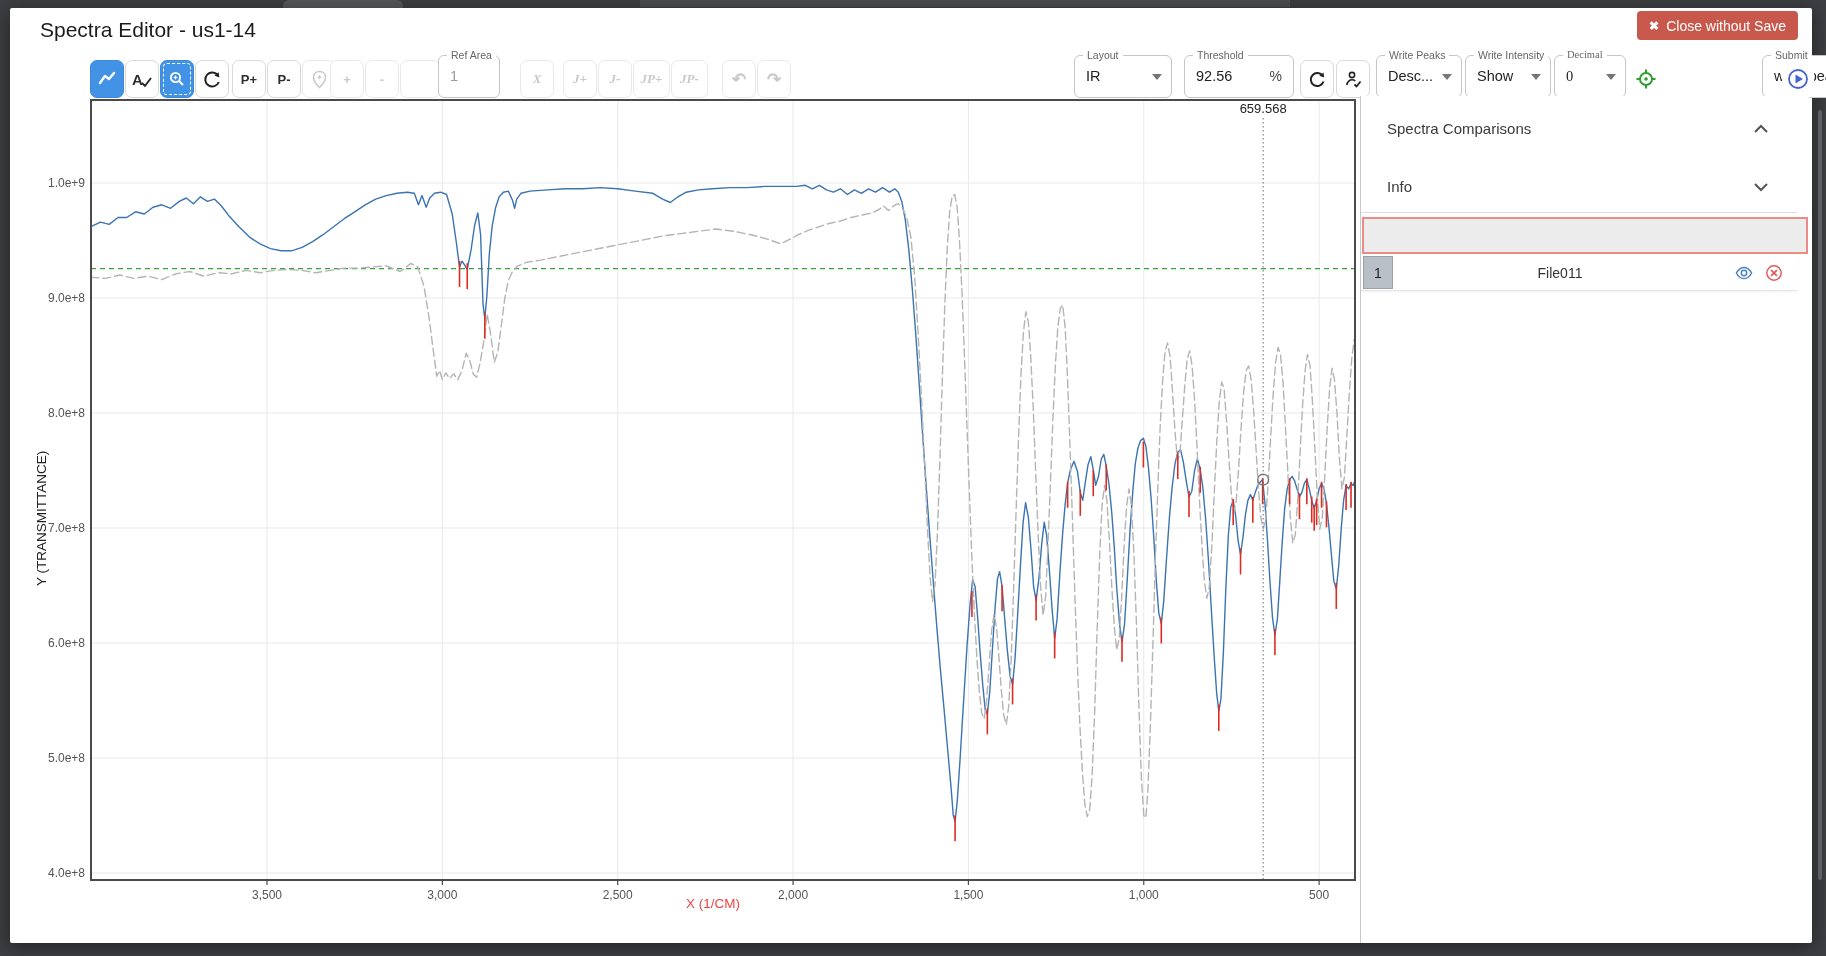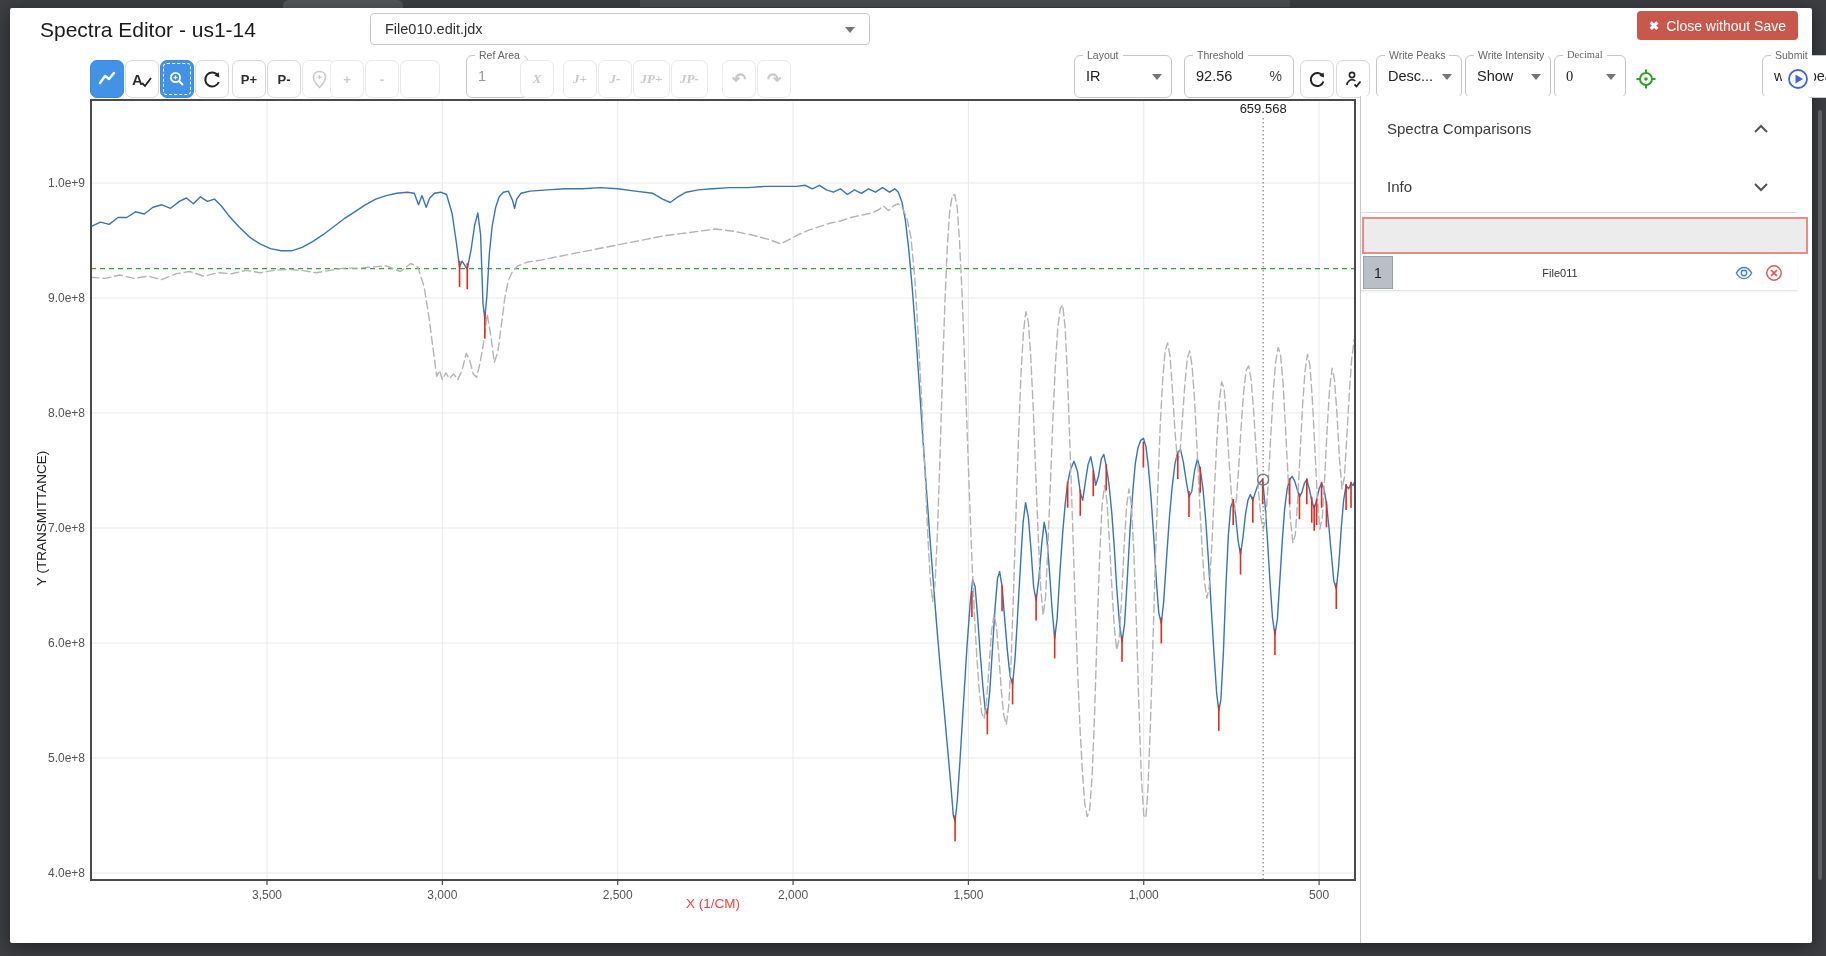--- a/index.html
+++ b/index.html
@@ -59,37 +59,33 @@
                 border:2px solid #ec8a85;background:#ececec;}
   .add-btn{position:absolute;left:27px;top:127px;width:394px;height:26px;box-sizing:border-box;
            border:2.5px solid #141414;border-radius:9px;background:#fff;font-size:13px;color:#444;
            display:flex;align-items:center;justify-content:center;}
   .cmp-row{position:absolute;left:0;top:160px;width:436px;height:34px;background:#fff;
            border-bottom:1px solid #e6e6e6;box-shadow:0 1px 2px rgba(0,0,0,.06);}
   .cmp-index{position:absolute;left:2px;top:0;width:30px;height:33px;background:#b9bfc7;
              border:1px solid #9aa1a9;box-sizing:border-box;display:flex;align-items:center;
              justify-content:center;font-size:14px;color:#222;}
   .cmp-name{position:absolute;left:32px;right:70px;top:0;height:34px;display:flex;
-            align-items:center;justify-content:center;font-size:11px;color:#333;}
+            align-items:center;justify-content:center;font-size:14px;color:#333;}
   .cmp-icon{position:absolute;top:8px;width:18px;height:18px;}
 </style>
 </head>
 <body>
 
 <div class="backdrop-tab" style="left:283px;top:0;width:120px;height:9px;"></div>
 <div class="backdrop-strip" style="left:640px;top:0;width:650px;height:7px;"></div>
 <div class="backdrop-scrollline" style="left:1818px;top:110px;height:770px;"></div>
 
 <div class="modal">
 
   <div class="app-title">Spectra Editor - us1-14</div>
-  <div class="file-select">
-    <span class="val">File010.edit.jdx</span>
-    <span class="caret"></span>
-  </div>
   <div class="close-btn">
     <span class="x">✖</span>
     <span>Close without Save</span>
   </div>
 
   <div class="tbtn active" style="left:80px;">
     <svg width="20" height="20" viewBox="0 0 20 20">
       <polyline points="3,14 8,7 12,10 17,4" fill="none" stroke="#fff" stroke-width="2.4" stroke-linecap="round" stroke-linejoin="round"></polyline>
     </svg>
   </div>
@@ -130,21 +126,21 @@
   </div>
 
   <div class="tbtn disabled" style="left:320px;">
       <span>+</span>
     </div>
   <div class="tbtn disabled" style="left:355px;">
       <span>-</span>
     </div>
   <div class="tbtn disabled" style="left:390px;width:40px;"></div>
 
-  <div class="tfield" style="left:456px;width:62px;">
+  <div class="tfield" style="left:428px;width:62px;">
     <span class="flabel">Ref Area</span>
     <span class="fvalue dim">1</span>
   </div>
 
   <div class="tbtn disabled italic" style="left:510px;">
       <span>X</span>
     </div>
   <div class="tbtn disabled italic" style="left:553px;">
       <span>J+</span>
     </div>

